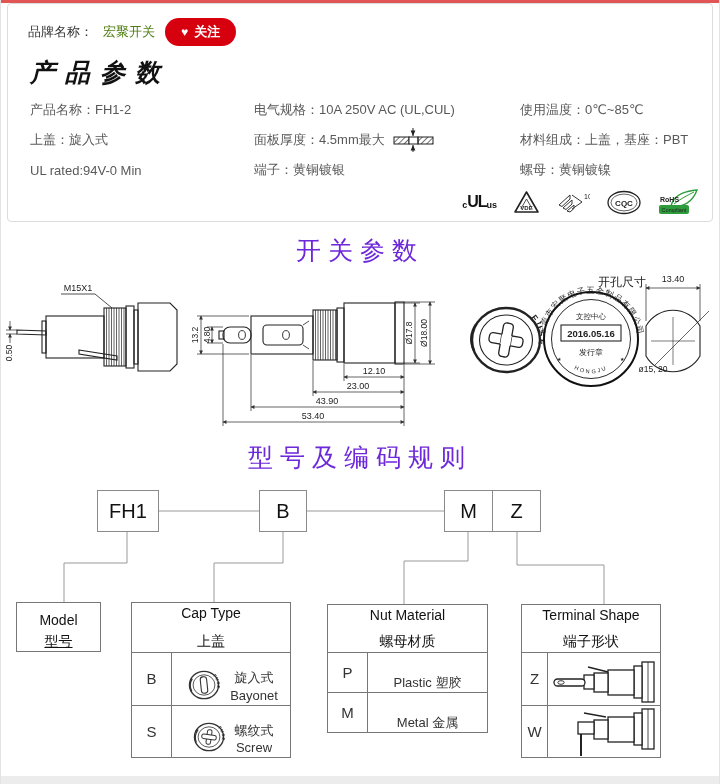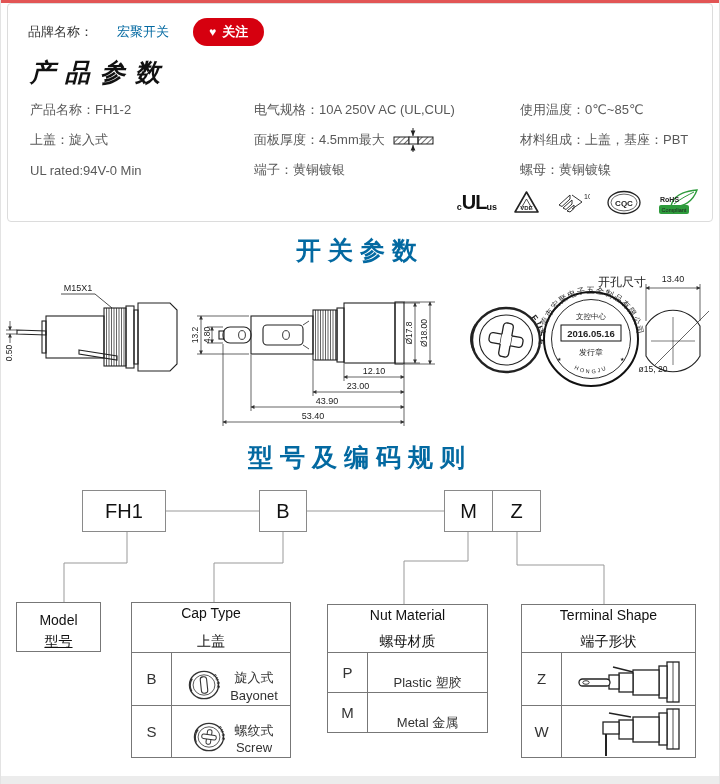--- a/index.html
+++ b/index.html
@@ -9,38 +9,38 @@
     background:#ffffff; color:#333; width:720px; height:784px;
     border-left:1px solid #e3e3e3; border-right:1px solid #e3e3e3;
     overflow:hidden; position:relative;
   }
   .topline { height:3px; background:#e25555; width:100%; }
   
   .card {
     margin:0 6px; border:1px solid #dcdcdc; border-radius:4px;
     background:#fff; padding:14px 6px 10px 12px; height:219px;
   }
-  .brandbar { display:flex; align-items:center; gap:24px; padding-left:8px; font-size:13px; }
-  .brand-link { color:#0369a1; text-decoration:none; cursor:pointer; }
+  .brandbar { display:flex; align-items:center; gap:10px; padding-left:8px; font-size:13px; }
+  .brand-link { color:#4d7c0f; text-decoration:none; cursor:pointer; }
   .follow-btn {
     display:inline-flex; align-items:center; gap:6px; background:#d6000f; color:#fff;
     border:none; border-radius:15px; padding:5px 16px; font-size:13px; font-weight:bold; cursor:pointer;
   }
   .follow-btn .heart { font-size:12px; line-height:1; }
   .card-title {
     font-family:"DejaVu Serif","Liberation Serif",serif; font-style:italic; font-weight:bold;
     font-size:25px; letter-spacing:10px; margin:10px 0 6px 10px; color:#111;
   }
   .params { display:grid; grid-template-columns:224px 266px 1fr; padding-left:10px; font-size:13px; color:#595959; }
   .pcell { height:30px; display:flex; align-items:center; gap:6px; white-space:nowrap; }
   .certs { grid-column:2 / 4; justify-content:flex-end; gap:16px; padding-right:8px; height:34px; }
   .ul-mark { font-weight:bold; color:#111; display:flex; align-items:flex-end; line-height:1; }
-  .ul-mark .sm { font-size:9px; } .ul-mark .big { font-size:20px; letter-spacing:-1px; }
+  .ul-mark .sm { font-size:9px; } .ul-mark .big { font-size:16px; letter-spacing:-1px; }
   
-  .section-title { text-align:center; font-size:25px; font-weight:bold; letter-spacing:7px; color:#0369a1; }
+  .section-title { text-align:center; font-size:25px; font-weight:normal; letter-spacing:7px; color:#6d28d9; }
   .t1 { margin-top:12px; } .t2 { margin-top:6px; }
   
   svg text { font-family:"Liberation Sans","DejaVu Sans",sans-serif; fill:#222; }
   .drawing { display:block; margin-top:2px; }
   
   .coding { position:relative; width:720px; height:288px; margin-top:6px; font-size:14px; }
   .coding svg.lines { position:absolute; left:0; top:0; }
   .cbox {
     position:absolute; border:1px solid #8a8a8a; background:#fff; display:flex;
     align-items:center; justify-content:center; font-size:20px; color:#111;
@@ -294,21 +294,21 @@
     <g fill="none" stroke="#999" stroke-width="1">
       <line x1="157" y1="31" x2="258" y2="31"></line>
       <line x1="306" y1="31" x2="443" y2="31"></line>
       <path d="M126 52 V83 H63 V122"></path>
       <path d="M282 52 V83 H213 V122"></path>
       <path d="M467 52 V81 H403 V124"></path>
       <path d="M516 52 V85 H603 V124"></path>
     </g>
   </svg>
 
-  <div class="cbox" style="left:81px; top:10px; width:84px; height:42px;">FH1</div>
+  <div class="cbox" style="left:96px; top:10px; width:62px; height:42px;">FH1</div>
   <div class="cbox" style="left:258px; top:10px; width:48px; height:42px;">B</div>
   <div class="cbox" style="left:443px; top:10px; width:49px; height:42px;">M</div>
   <div class="cbox" style="left:491px; top:10px; width:49px; height:42px;">Z</div>
 
   <div class="tbl model-box" style="left:15px; top:122px; width:85px; height:50px; justify-content:center;">
     <div style="text-align:right;margin-top:8px;">Model</div>
     <div style="text-align:center;text-decoration:underline;">型号</div>
   </div>
 
   <div class="tbl" style="left:130px; top:122px; width:160px; height:156px;">
@@ -368,21 +368,21 @@
     <div class="trow">
       <div class="tcode">P</div>
       <div class="tval">Plastic 塑胶</div>
     </div>
     <div class="trow">
       <div class="tcode">M</div>
       <div class="tval">Metal 金属</div>
     </div>
   </div>
 
-  <div class="tbl" style="left:520px; top:124px; width:175px; height:154px;">
+  <div class="tbl" style="left:520px; top:124px; width:140px; height:154px;">
     <div class="tbl-head" style="height:48px;">
       <div>Terminal Shape</div>
       <div>端子形状</div>
     </div>
     <div class="trow">
       <div class="tcode">Z</div>
       <div class="tval">
         <svg width="112" height="46" viewBox="0 0 112 46" fill="#fff" stroke="#222" stroke-width="1.3">
           <line x1="40" y1="8" x2="60" y2="13" stroke-width="1.6"></line>
           <rect x="94" y="3" width="12" height="40"></rect>

